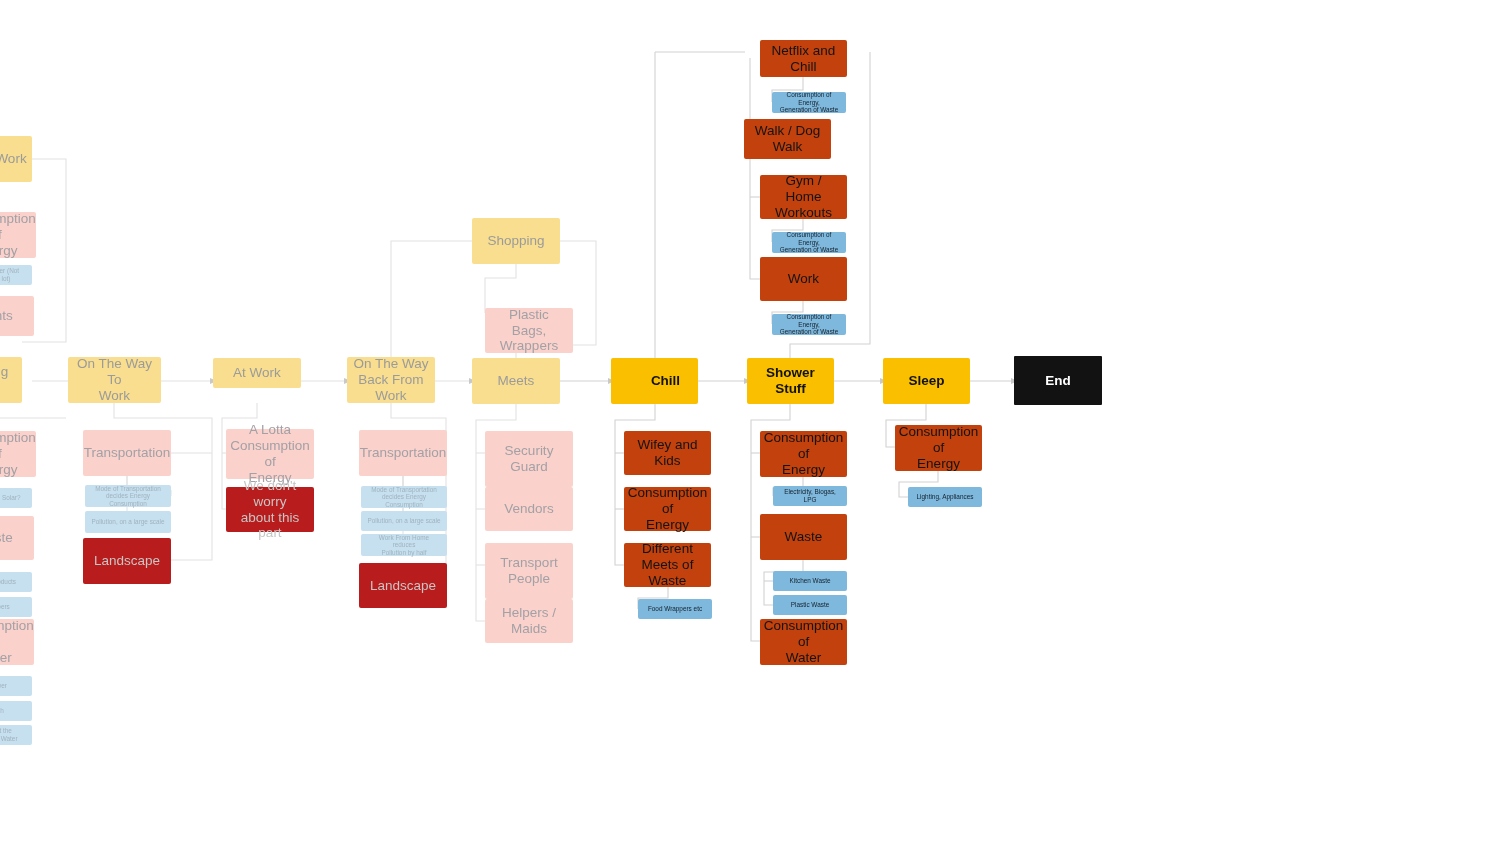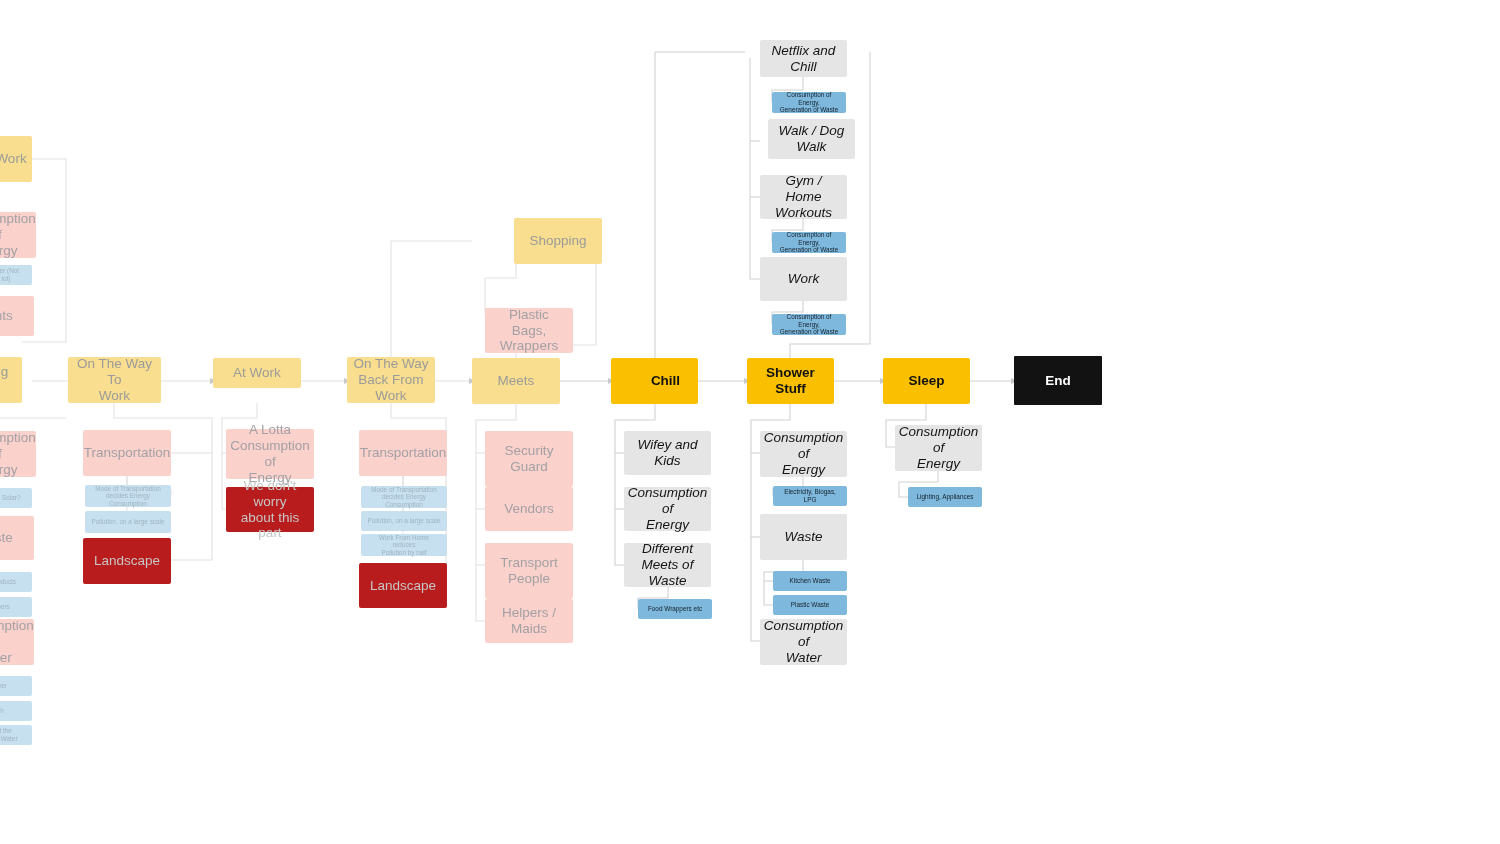--- a/index.html
+++ b/index.html
@@ -14,21 +14,21 @@
     position:absolute;box-sizing:border-box;
     display:flex;align-items:center;justify-content:center;
     text-align:center;line-height:1.18;
     padding:3px 6px;
     border-radius:2px;
     white-space:pre-line;
   }
 
   
   .gold     {background:#FAC000;color:#121212;font-size:13.5px;font-weight:700;}
-  .salmon   {background:#e5e5e5;color:#141414;font-size:13.5px;font-weight:400;font-style:italic;}
+  .salmon   {background:#c2410c;color:#141414;font-size:13.5px;font-weight:400;}
   .blue     {background:#7EB8DD;color:#15222c;font-size:6.4px;font-weight:400;}
   .end      {background:#121212;color:#ffffff;font-size:13.5px;font-weight:700;border-radius:1px;}
 
   
   .gold-f   {background:#F8DE8E;color:#9b9b9b;font-size:13.5px;font-weight:400;}
   .salmon-f {background:#FAD2CB;color:#a3a0a6;font-size:13.5px;font-weight:400;}
   .blue-f   {background:#C7E0F0;color:#9fb3bf;font-size:6.4px;font-weight:400;}
   .gray-f   {background:#b91c1c;color:#c6c6c6;font-size:13.5px;font-weight:400;}
 
   .edge     {stroke:#d2d2d2;stroke-width:1.1;fill:none;}
@@ -150,39 +150,39 @@
 about this part</div>
       <div class="node gold-f" style="left: 347px; top: 357px; width: 88px; height: 46px;">On The Way
 Back From Work</div>
       <div class="node salmon-f" style="left: 359px; top: 430px; width: 88px; height: 46px;">Transportation</div>
       <div class="node blue-f" style="left: 361px; top: 486px; width: 86px; height: 22px;">Mode of Transportation
 decides Energy Consumption</div>
       <div class="node blue-f" style="left: 361px; top: 511px; width: 86px; height: 20px;">Pollution, on a large scale</div>
       <div class="node blue-f" style="left: 361px; top: 534px; width: 86px; height: 22px;">Work From Home reduces
 Pollution by half</div>
       <div class="node gray-f" style="left: 359px; top: 563px; width: 88px; height: 45px;">Landscape</div>
-      <div class="node gold-f" style="left: 472px; top: 218px; width: 88px; height: 46px; margin-left: 42px;">Shopping</div>
+      <div class="node gold-f" style="left: 472px; top: 218px; width: 88px; height: 46px;">Shopping</div>
       <div class="node salmon-f" style="left: 485px; top: 290px; width: 88px; height: 45px; margin-top: 18px;">Plastic Bags,
 Wrappers</div>
       <div class="node gold-f" style="left: 472px; top: 358px; width: 88px; height: 46px;">Meets</div>
       <div class="node salmon-f" style="left: 485px; top: 431px; width: 88px; height: 56px;">Security Guard</div>
       <div class="node salmon-f" style="left: 485px; top: 487px; width: 88px; height: 44px;">Vendors</div>
       <div class="node salmon-f" style="left: 485px; top: 543px; width: 88px; height: 56px;">Transport People</div>
       <div class="node salmon-f" style="left: 485px; top: 599px; width: 88px; height: 44px;">Helpers / Maids</div>
       <div class="node gold" style="left: 611px; top: 358px; width: 87px; height: 46px; padding-left: 28px;">Chill</div>
       <div class="node salmon" style="left: 624px; top: 431px; width: 87px; height: 44px;">Wifey and Kids</div>
       <div class="node salmon" style="left: 624px; top: 487px; width: 87px; height: 44px;">Consumption of
 Energy</div>
       <div class="node salmon" style="left: 624px; top: 543px; width: 87px; height: 44px;">Different Meets of
 Waste</div>
       <div class="node blue" style="left: 638px; top: 599px; width: 74px; height: 20px;">Food Wrappers etc</div>
       <div class="node salmon" style="left: 760px; top: 40px; width: 87px; height: 37px;">Netflix and Chill</div>
       <div class="node blue" style="left: 772px; top: 92px; width: 74px; height: 21px;">Consumption of Energy,
 Generation of Waste</div>
-      <div class="node salmon" style="left: 768px; top: 119px; width: 87px; height: 40px;">Walk / Dog Walk</div>
+      <div class="node salmon" style="left: 744px; top: 119px; width: 87px; height: 40px;">Walk / Dog Walk</div>
       <div class="node salmon" style="left: 760px; top: 175px; width: 87px; height: 44px;">Gym / Home
 Workouts</div>
       <div class="node blue" style="left: 772px; top: 232px; width: 74px; height: 21px;">Consumption of Energy,
 Generation of Waste</div>
       <div class="node salmon" style="left: 760px; top: 257px; width: 87px; height: 44px;">Work</div>
       <div class="node blue" style="left: 772px; top: 314px; width: 74px; height: 21px;">Consumption of Energy,
 Generation of Waste</div>
       <div class="node gold" style="left: 747px; top: 358px; width: 87px; height: 46px;">Shower Stuff</div>
       <div class="node salmon" style="left: 760px; top: 431px; width: 87px; height: 46px;">Consumption of
 Energy</div>

